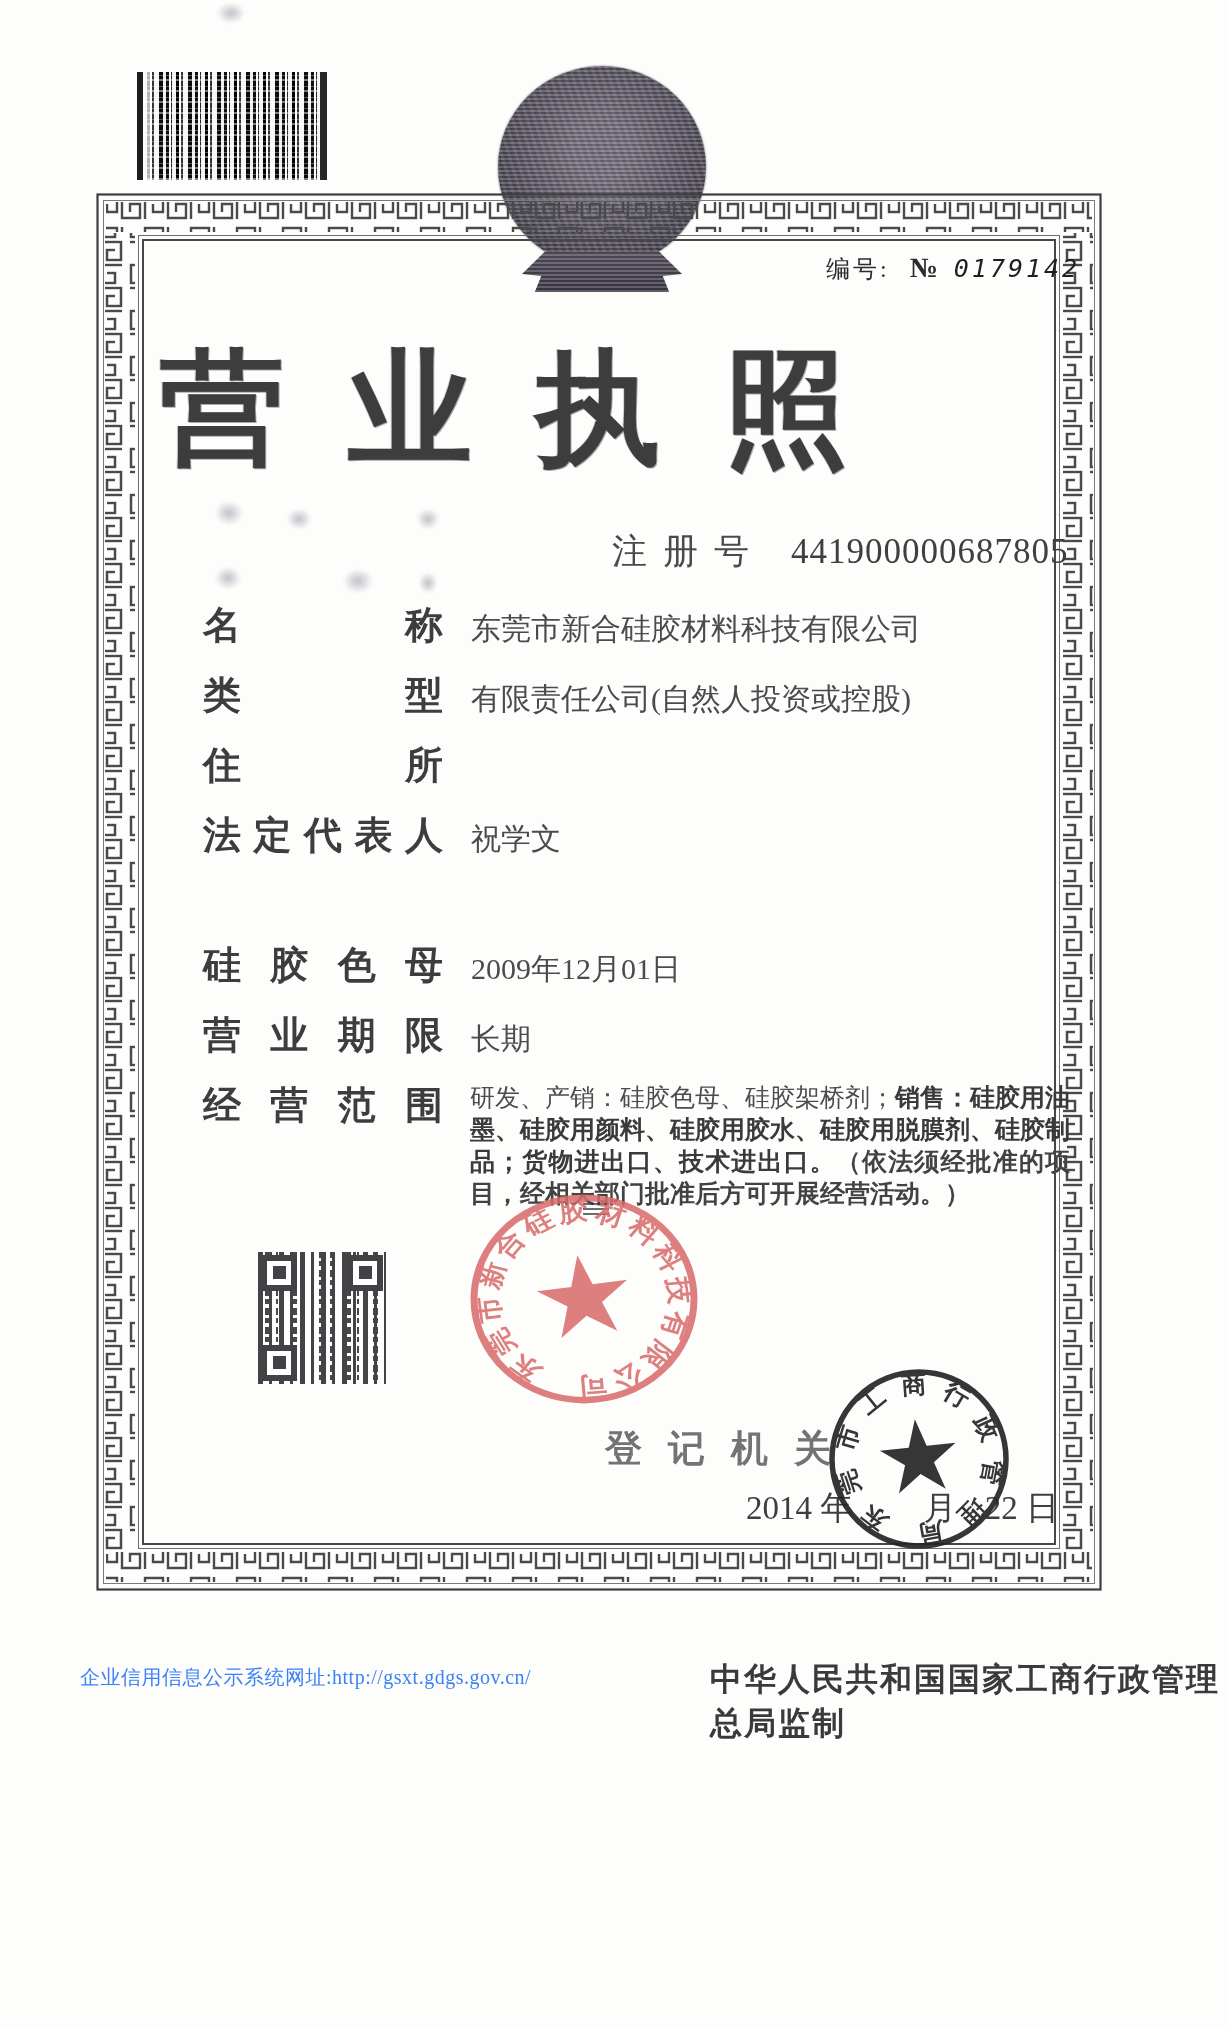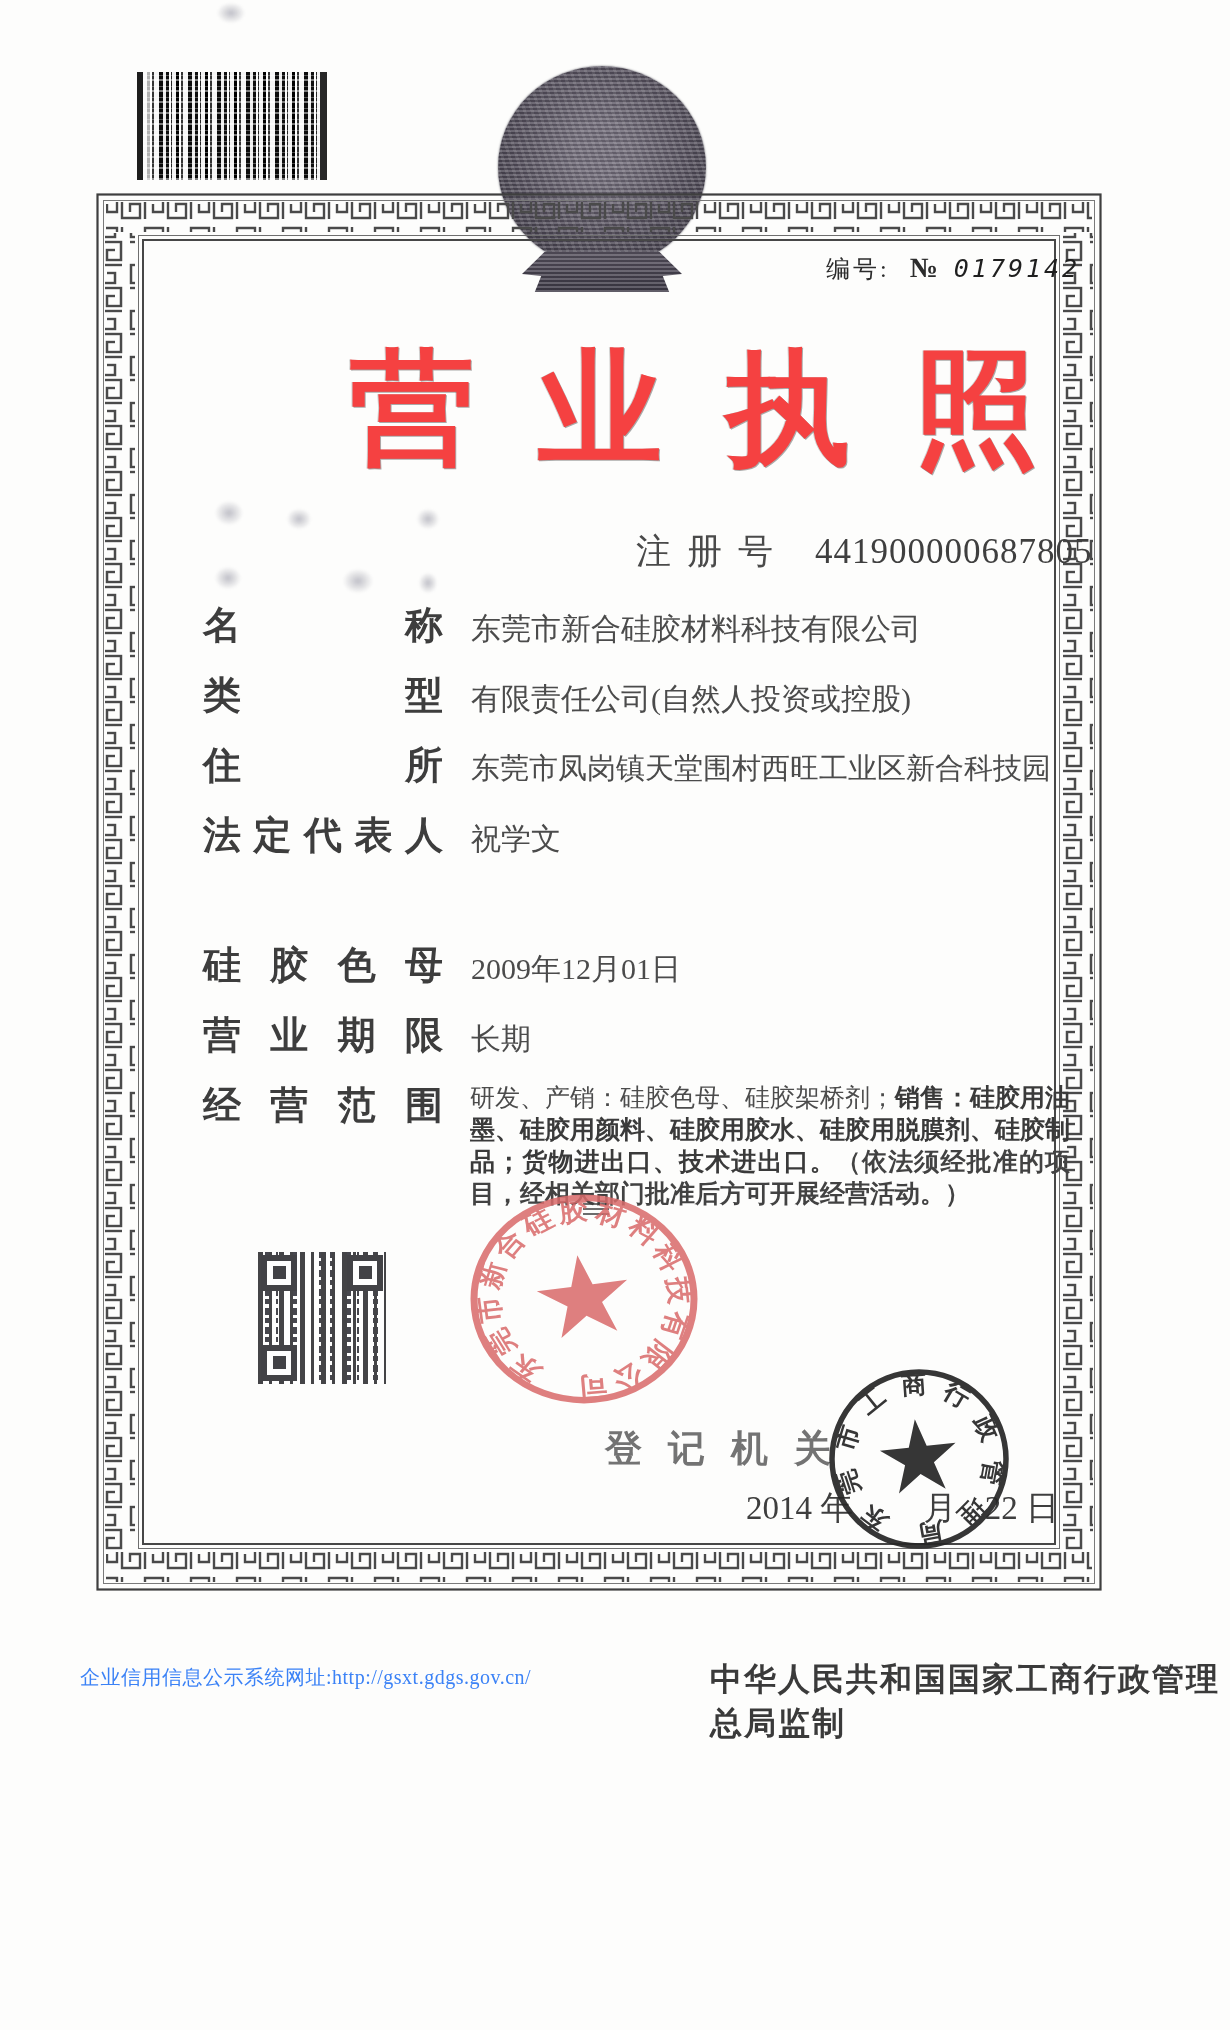--- a/index.html
+++ b/index.html
@@ -47,29 +47,29 @@
   .frame{left:96px;top:193px;}
 
   
   .serial{left:826px;top:252px;font-size:24px;color:#2c2c2c;white-space:nowrap;}
   .serial .lbl{letter-spacing:3px;}
   .serial .no-mark{font-weight:700;font-size:28px;margin-left:14px;}
   .serial .num{font-family:"DejaVu Sans Mono","Liberation Mono",monospace;font-size:25px;letter-spacing:3px;margin-left:10px;color:#1f1f1f;font-style:italic;}
 
   
   .title{
-    left:96px;top:336px;width:1006px;text-align:right;
-    font-size:124px;line-height:1.2;font-weight:900;color:#ef4444;
+    left:96px;top:336px;width:1006px;text-align:left;
+    font-size:124px;line-height:1.2;font-weight:900;color:#404040;
     letter-spacing:64px;text-indent:64px;white-space:nowrap;
     text-shadow:1px 1px 0 rgba(70,70,70,.45), -1px 0 0 rgba(70,70,70,.25);
     filter:contrast(1.05);
   }
 
   
-  .regno{left:612px;top:528px;white-space:nowrap;color:#4e4e4e;margin-left:24px;}
+  .regno{left:612px;top:528px;white-space:nowrap;color:#4e4e4e;}
   .regno .lbl{font-size:35px;letter-spacing:16px;color:#4a4a4a;}
   .regno .val{font-size:35px;margin-left:22px;letter-spacing:1px;color:#3f3f3f;}
 
   
   .row{position:absolute;left:203px;width:870px;display:flex;align-items:flex-start;}
   .row .lbl{
     width:240px;flex:0 0 240px;font-size:38px;font-weight:600;color:#3d3d3d;
     text-align:justify;text-align-last:justify;text-justify:inter-character;line-height:1.15;
   }
   .row .val{
@@ -168,21 +168,20 @@
   <div class="row" style="top:604px">
     <div class="lbl">名称</div>
     <div class="val">东莞市新合硅胶材料科技有限公司</div>
   </div>
   <div class="row" style="top:674px">
     <div class="lbl">类型</div>
     <div class="val">有限责任公司(自然人投资或控股)</div>
   </div>
   <div class="row" style="top:744px">
     <div class="lbl">住所</div>
-    <div class="val" style="font-size:29px">东莞市凤岗镇天堂围村西旺工业区新合科技园</div>
   </div>
   <div class="row" style="top:814px">
     <div class="lbl">法定代表人</div>
     <div class="val">祝学文</div>
   </div>
   <div class="row" style="top:944px">
     <div class="lbl">硅胶色母</div>
     <div class="val">2009年12月01日</div>
   </div>
   <div class="row" style="top:1014px">

